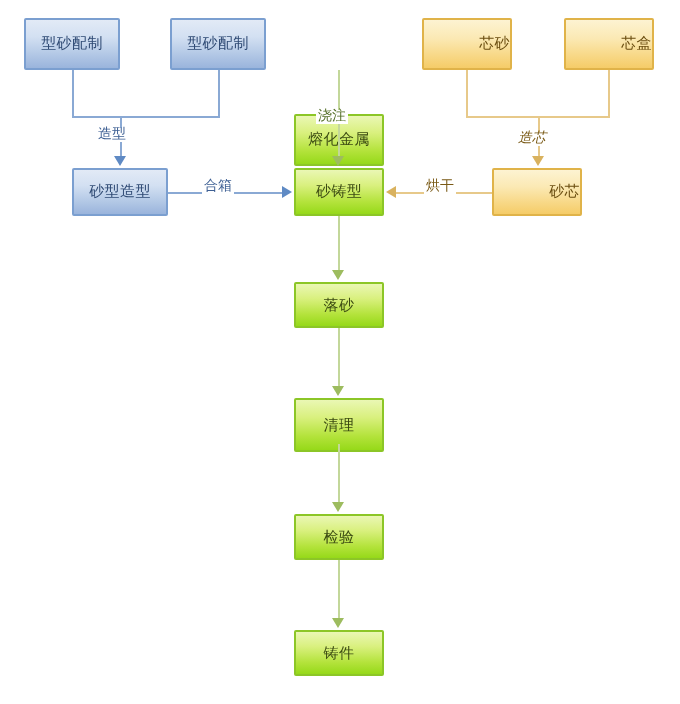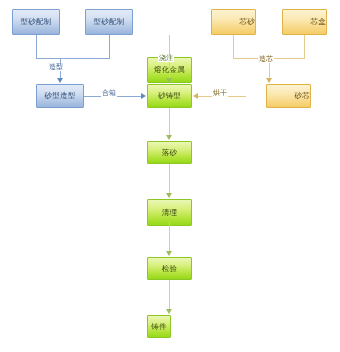--- a/index.html
+++ b/index.html
@@ -114,37 +114,37 @@
   </div>
 
   <div class="node blue" style="left:36px; top:84px; width:48px; height:24px;">
     <span>砂型造型</span>
   </div>
 
   <div class="node green" style="left:147px; top:84px; width:45px; height:24px;">
     <span>砂铸型</span>
   </div>
 
-  <div class="node yellow" style="left:246px; top:84px; width:45px; height:24px;margin-left:20px;">
+  <div class="node yellow" style="left:246px; top:84px; width:45px; height:24px;">
     <span>砂芯</span>
   </div>
 
   <div class="node green" style="left:147px; top:141px; width:45px; height:23px;">
     <span>落砂</span>
   </div>
 
   <div class="node green" style="left:147px; top:199px; width:45px; height:27px;">
     <span>清理</span>
   </div>
 
   <div class="node green" style="left:147px; top:257px; width:45px; height:23px;">
     <span>检验</span>
   </div>
 
-  <div class="node green" style="left:147px; top:315px; width:24px; height:23px;">
+  <div class="node green" style="left:147px; top:315px; width:45px; height:23px;">
     <span>铸件</span>
   </div>
 
   <div class="line v blue" style="left:36px; top:35px; height:23px;"></div>
 
   <div class="line v blue" style="left:109px; top:35px; height:23px;"></div>
 
   <div class="line h blue" style="left:36px; top:58px; width:74px;"></div>
 
   <div class="line v blue" style="left:60px; top:58px; height:22px;"></div>
@@ -157,21 +157,21 @@
 
   <div class="line h blue" style="left:84px; top:96px; width:57px;"></div>
   <div class="arrow right ah-blue" style="left:141px; top:92.5px;"></div>
   <div class="edge-label blue" style="left:101px; top:90px;">合箱</div>
 
   <div class="line v yellow" style="left:233px; top:35px; height:23px;"></div>
   <div class="line v yellow" style="left:304px; top:35px; height:23px;"></div>
   <div class="line h yellow" style="left:233px; top:58px; width:72px;"></div>
   <div class="line v yellow" style="left:269px; top:58px; height:22px;"></div>
   <div class="arrow down ah-yellow" style="left:265.5px; top:78px;"></div>
-  <div class="edge-label yellow" style="left:258px; top:56px;">造芯</div>
+  <div class="edge-label yellow" style="left:258px; top:66px;font-style:italic;">造芯</div>
 
   <div class="line h yellow" style="left:198px; top:96px; width:48px;"></div>
   <div class="arrow left ah-yellow" style="left:193px; top:92.5px;"></div>
   <div class="edge-label yellow" style="left:212px; top:90px;">烘干</div>
 
   <div class="line v green" style="left:169px; top:108px; height:29px;"></div>
   <div class="arrow down ah-green" style="left:166px; top:135px;"></div>
 
   <div class="line v green" style="left:169px; top:164px; height:31px;"></div>
   <div class="arrow down ah-green" style="left:166px; top:193px;"></div>

